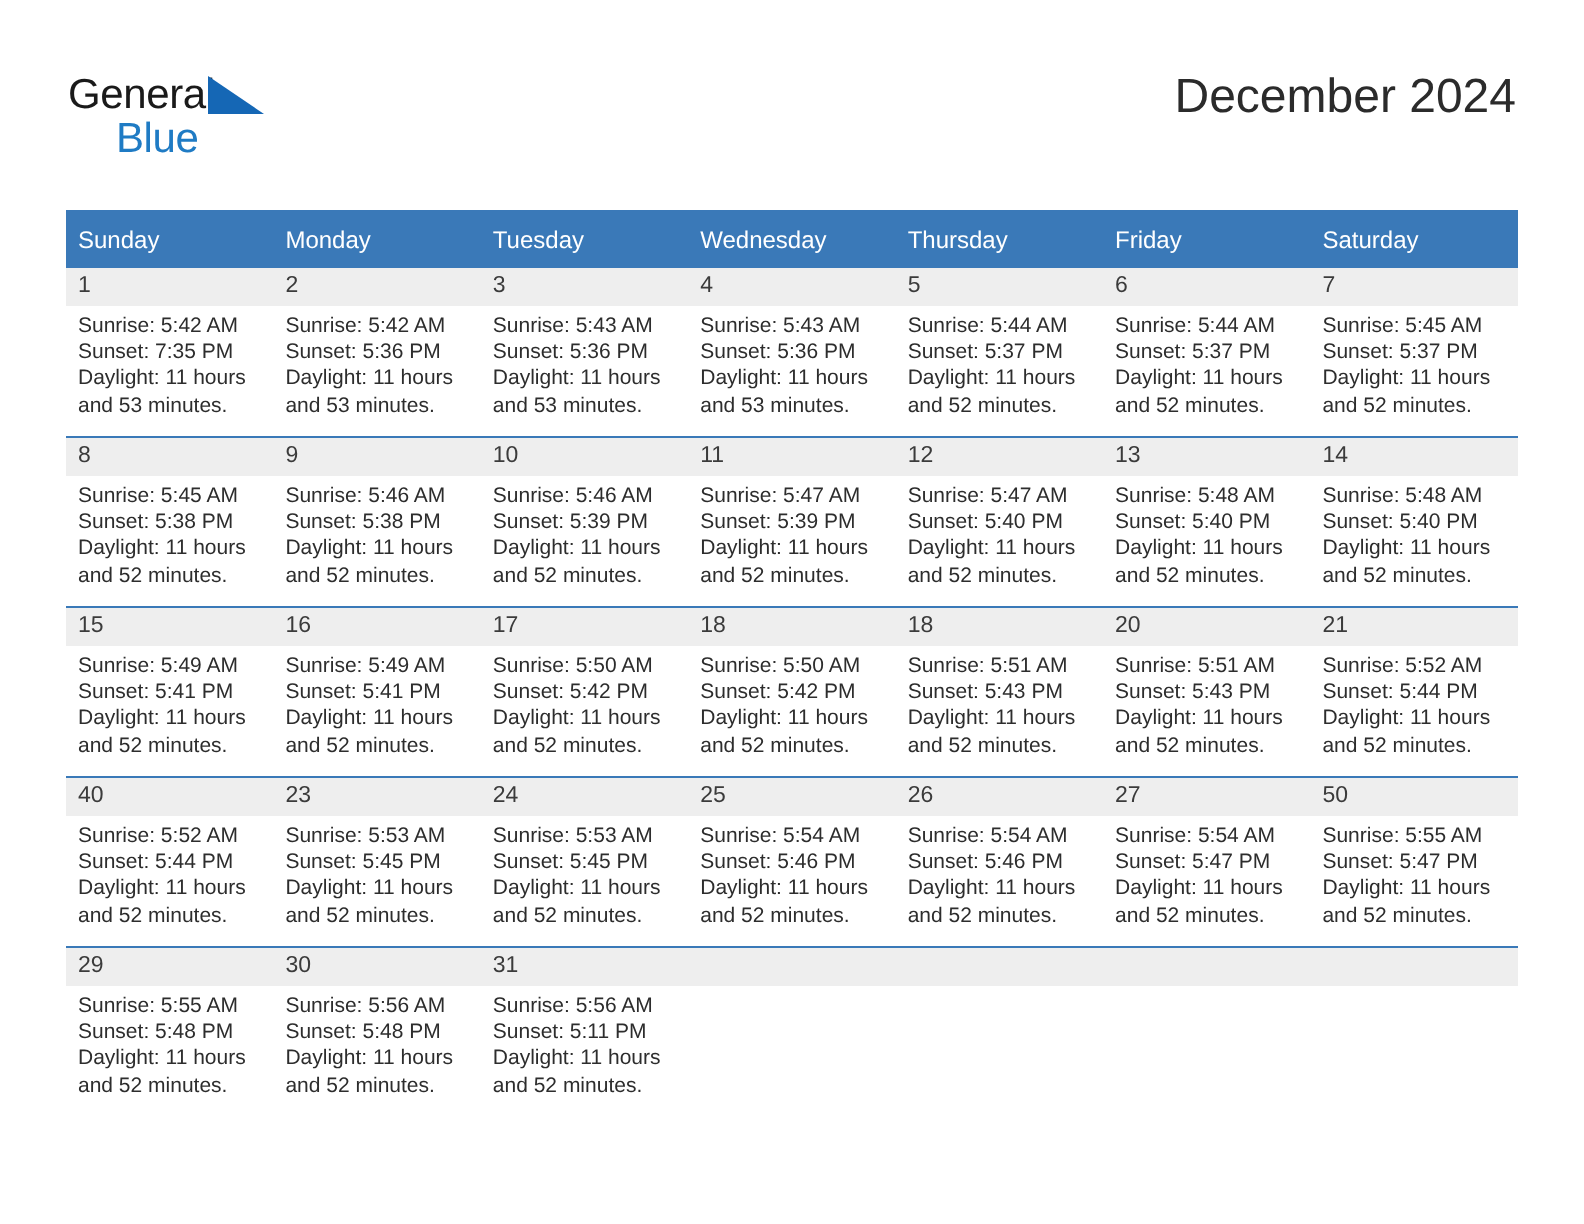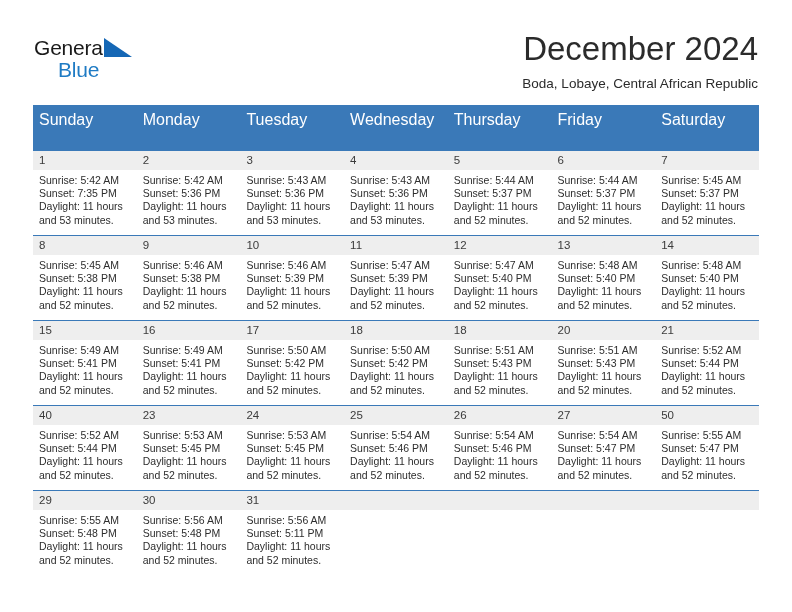--- a/index.html
+++ b/index.html
@@ -62,21 +62,21 @@
     font-size: 21px;
     color: #1f7bc4;
     line-height: 24px;
     letter-spacing: -0.2px;
   }
 
   .title {
     position: absolute;
     right: 34px;
     top: 32px;
-    font-size: 33px;
+    font-size: 24px;
     color: #2b2b2b;
     text-align: right;
     line-height: 34px;
     white-space: nowrap;
   }
   .subtitle {
     position: absolute;
     right: 34px;
     top: 76px;
     font-size: 13.5px;
@@ -91,24 +91,24 @@
     position: absolute;
     left: 33px;
     top: 105px;
     width: 726px;
     border-collapse: collapse;
     table-layout: fixed;
   }
   .calendar th {
     background: #3a79b8;
     color: #ffffff;
-    font-size: 16px;
+    font-size: 12px;
     font-weight: normal;
     text-align: left;
-    padding: 5px 0 22px 6px;
+    padding: 5px 0 5px 6px;
     height: 19px;
     border: none;
     margin-left: 27px;
   }
   .calendar td {
     vertical-align: top;
     padding: 0;
     border-top: 1px solid #3a79b8;
     width: 103.7px;
     height: 84px;
@@ -148,21 +148,20 @@
 
   <div class="header">
 
     <div class="logo">
       <span class="logo-general">General</span>
       <span class="logo-tri-inner"></span>
       <span class="logo-blue">Blue</span>
     </div>
 
     <div class="title">December 2024</div>
-    <div class="subtitle">Boda, Lobaye, Central African Republic</div>
   </div>
 
   <table class="calendar">
     <thead>
       <tr>
         <th>Sunday</th>
         <th>Monday</th>
         <th>Tuesday</th>
         <th>Wednesday</th>
         <th>Thursday</th>

